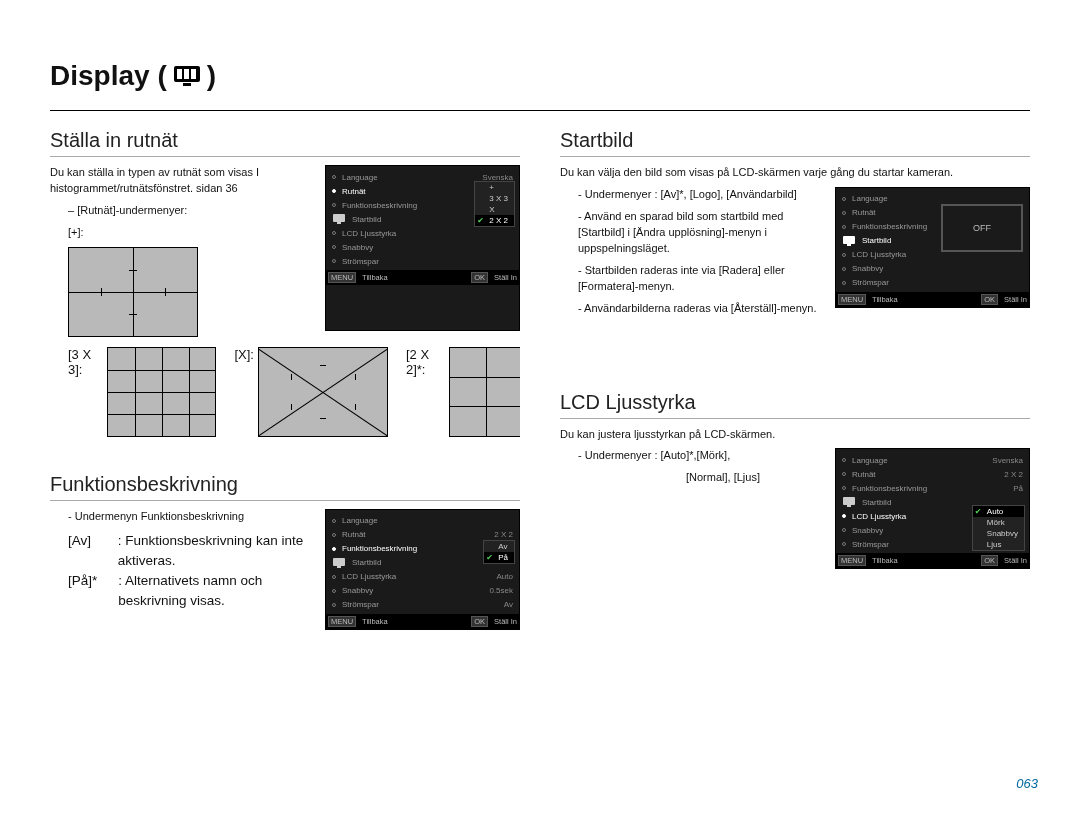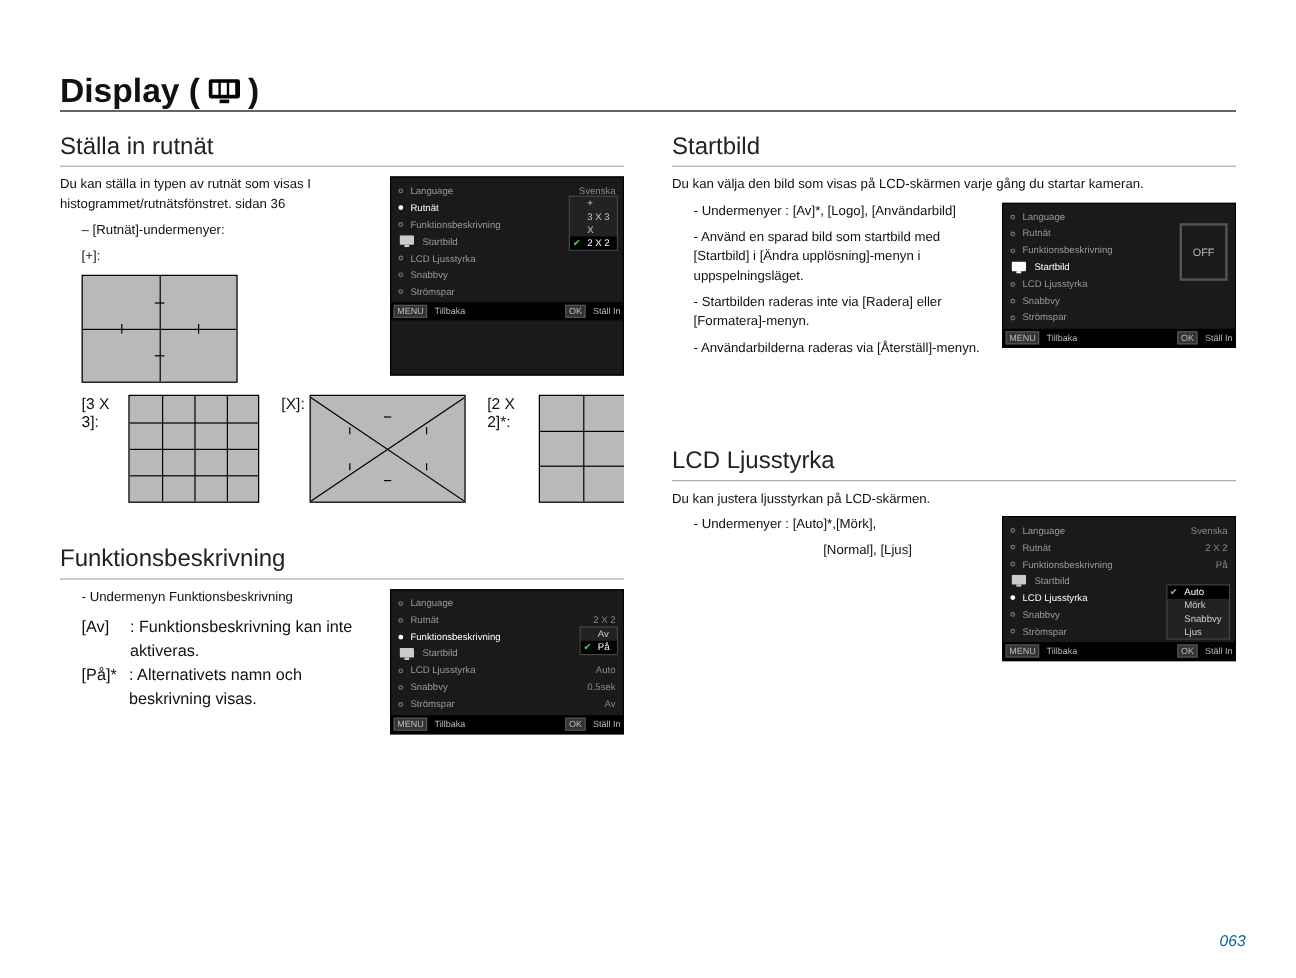--- a/index.html
+++ b/index.html
@@ -12,21 +12,21 @@
     padding: 60px 50px 30px 50px;
     position: relative;
   }
   .page-title {
     font-size: 28px;
     font-weight: bold;
     display: flex;
     align-items: center;
     gap: 6px;
     border-bottom: 1.5px solid #000;
-    padding-bottom: 0;
+    padding-bottom: 18px;
     margin-bottom: 10px;
   }
   .page-title .title-icon {
     display: inline-flex;
     align-items: center;
   }
   .columns {
     display: flex;
     gap: 40px;
   }
@@ -95,34 +95,34 @@
   .osd-icon {
     width:14px; height:14px; flex:0 0 auto; display:flex; align-items:center; justify-content:center;
   }
   .osd-footer {
     background:#000; display:flex; align-items:center; gap:6px;
     padding:2px 2px; font-size:7.5px; color:#bbb; margin-top:2px;
   }
   .osd-footer .tag { background:#333; border:1px solid #555; padding:0 2px; }
   .osd-preview {
     position:absolute; right:6px; top:16px;
-    width:40px; height:48px; border:2px solid #555;
+    width:82px; height:48px; border:2px solid #555;
     display:flex; align-items:center; justify-content:center;
     color:#bbb; font-size:9px;
   }
   .osd.rel { position:relative; }
   .section-block { overflow: hidden; margin-bottom: 18px; }
   .flex-body { display:flex; gap:10px; }
   .flex-body .text { flex:1; }
   .page-num {
     position:absolute; bottom:24px; right:42px;
     font-size:13px; font-weight:normal; font-style:italic; color:#0369a1;
   }
   .deflist { font-size:13.5px; line-height:1.5; }
-  .deflist .row { display:flex; gap:10px; }
+  .deflist .row { display:flex; gap:21px; }
   .deflist .k { white-space:nowrap; }
   .deflist .v { }
   .osd-popup2 {
      background:#222;border:1px solid #444;
      position:absolute; right:4px; top:15px;
      display:flex;flex-direction:column;
   }
   .osd-popup2 .prow{font-size:8px;color:#ccc;padding:1px 6px 1px 14px;position:relative;}
   .osd-popup2 .prow.sel{background:#000;color:#fff;}
   .osd-popup2 .prow.sel::before{content:"✔";position:absolute;left:2px;color:#4fd05a;}

